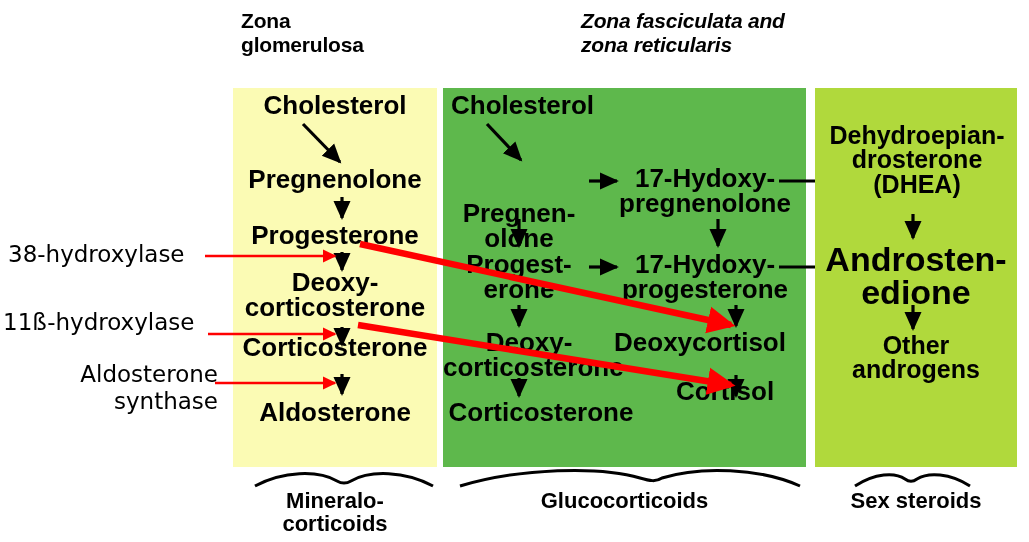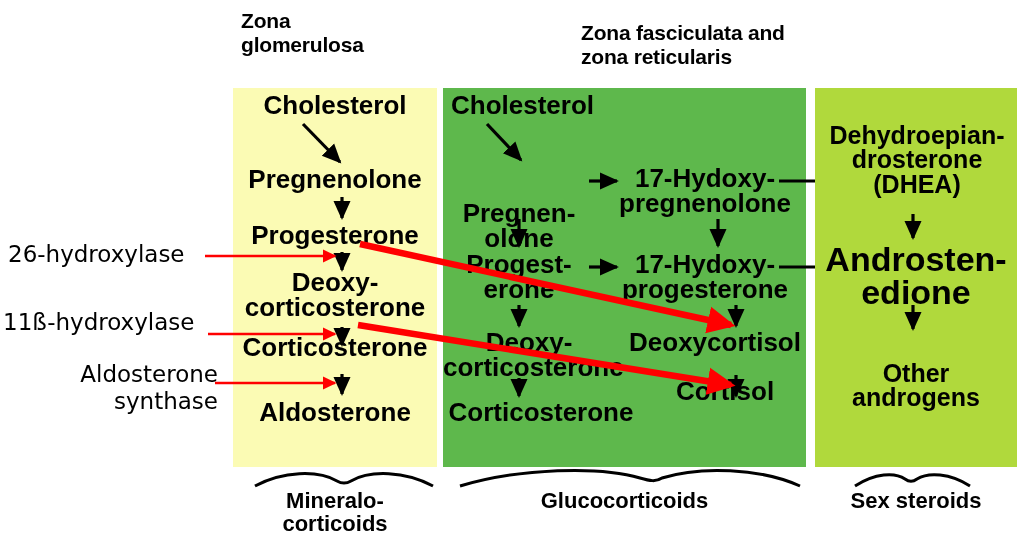--- a/index.html
+++ b/index.html
@@ -10,21 +10,21 @@
   }
   .stage{position:absolute;left:0;top:0;width:1019px;height:542px;}
 
   
   .zone-title{
     position:absolute;font-weight:bold;color:#000;
     font-size:21px;line-height:24px;letter-spacing:-0.2px;
     white-space:pre-line;
   }
   #zone-title-0{left:241px;top:9px;}
-  #zone-title-1{left:581px;top:21px;}
+  #zone-title-1{left:581px;top:9px;font-style:italic;}
 
   
   .panel{position:absolute;}
   #panel-glomerulosa{left:233px;top:88px;width:204px;height:379px;background:#fbfbb4;}
   #panel-fasciculata{left:443px;top:88px;width:363px;height:379px;background:#5eb84c;}
   #panel-sexsteroid{left:815px;top:88px;width:202px;height:379px;background:#b0d93c;}
 
   
   .metab{
     position:absolute;color:#000;font-weight:bold;
@@ -110,21 +110,21 @@
 
   <div class="metab" style="left:452px;top:252px;width:134px;font-size:26px;">Progest-
 erone</div>
 
   <div class="metab" style="left:605px;top:252px;width:200px;font-size:26px;">17-Hydoxy-
 progesterone</div>
 
   <div class="metab" style="left:443px;top:330px;width:172px;font-size:26px;">Deoxy-
 corticosterone</div>
 
-  <div class="metab" style="left:617px;top:330px;width:196px;font-size:26px;">Deoxycortisol</div>
+  <div class="metab" style="left:602px;top:330px;width:196px;font-size:26px;">Deoxycortisol</div>
 
   <div class="metab" style="left:443px;top:400px;width:196px;font-size:26px;">Corticosterone</div>
 
   <div class="metab" style="left:645px;top:379px;width:160px;font-size:26px;">Cortisol</div>
 
   <svg class="arrow-svg" style="left:0;top:0;width:1029px;height:542px;">
 
     <line x1="487" y1="124" x2="521" y2="160" stroke="#000" stroke-width="3.2" marker-end="url(#ah-blk)"></line>
 
     <line x1="589" y1="181" x2="617" y2="181" stroke="#000" stroke-width="3.2" marker-end="url(#ah-blk)"></line>
@@ -150,31 +150,31 @@
 
   <div class="panel" id="panel-sexsteroid"></div>
 
   <div class="metab" style="left:813px;top:123px;width:208px;font-size:25px;">Dehydroepian-
 drosterone
 (DHEA)</div>
 
   <div class="metab" style="left:815px;top:243px;width:202px;font-size:34px;">Androsten-
 edione</div>
 
-  <div class="metab" style="left:815px;top:333px;width:202px;font-size:25px;margin-top:28px;">Other
+  <div class="metab" style="left:815px;top:333px;width:202px;font-size:25px;">Other
 androgens</div>
 
   <svg class="arrow-svg" style="left:0;top:0;width:1029px;height:542px;">
 
     <line x1="913" y1="214" x2="913" y2="238" stroke="#000" stroke-width="3.2" marker-end="url(#ah-blk)"></line>
 
     <line x1="913" y1="305" x2="913" y2="329" stroke="#000" stroke-width="3.2" marker-end="url(#ah-blk)"></line>
   </svg>
 
-  <div class="enz-label" id="enz-label-0" style="left:8px;top:241px;width:205px;">26-hydroxylase</div>
+  <div class="enz-label" id="enz-label-0" style="left:8px;top:241px;width:205px;">38-hydroxylase</div>
 
   <div class="enz-label" id="enz-label-1" style="left:3px;top:309px;width:213px;">11ß-hydroxylase</div>
 
   <div class="enz-label" id="enz-label-2" style="left:36px;top:361px;width:182px;">Aldosterone
 synthase</div>
 
   <svg class="arrow-svg" style="left:0;top:0;width:1029px;height:542px;">
 
     <line x1="205" y1="256" x2="335" y2="256" stroke="#ff0000" stroke-width="2.6" marker-end="url(#ah-red-thin)"></line>
 

